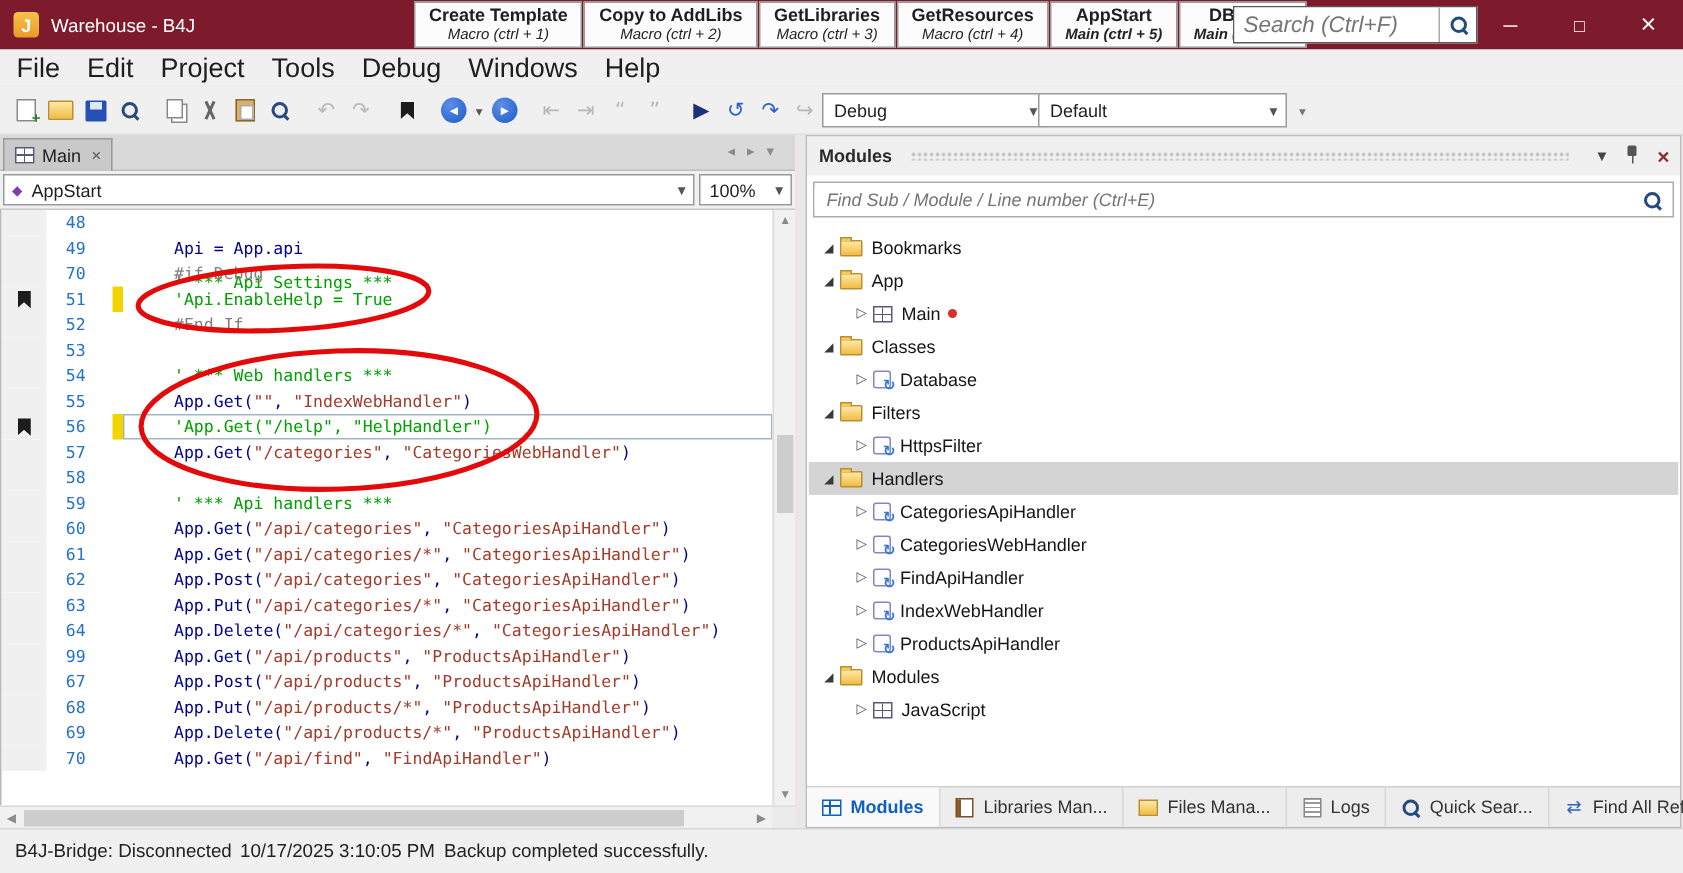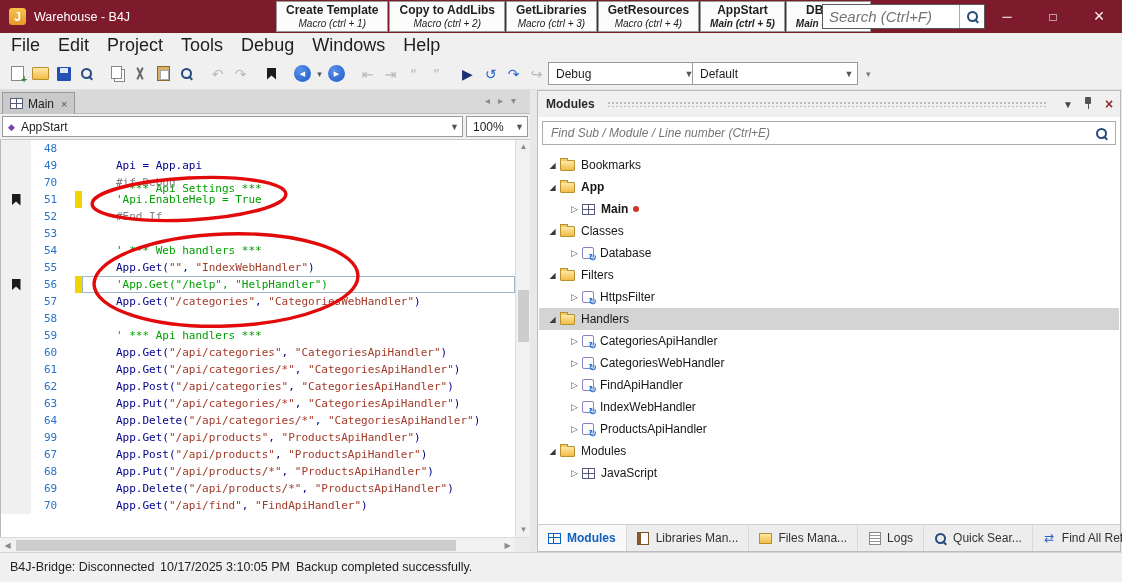--- a/index.html
+++ b/index.html
@@ -113,21 +113,21 @@
   .pin::after { content:""; position:absolute; top:8px; left:5.5px; width:1px; height:5px; background:#555; }
   .panel-search { position:absolute; top:30px; left:4px; right:4px; height:24px; background:#fff; border:1px solid #ababab; display:flex; align-items:center; }
   .panel-search input { flex:1; border:none; outline:none; font-family:"Liberation Sans",sans-serif; font-size:12px; font-style:italic; color:#777; padding:0 8px; min-width:0; }
   .panel-search .mag { margin-right:7px; }
   .tree { position:absolute; top:58px; left:1px; right:1px; bottom:28px; padding-top:5px; overflow:hidden; }
   .tree-row { display:flex; align-items:center; height:22px; }
   .tree-row.sel { background:#d4d4d4; }
   .expander { width:15px; flex:none; font-size:9px; color:#555; text-align:center; font-family:"DejaVu Sans",sans-serif; }
   .expander.open { font-size:8px; color:#3a3a3a; }
   .tree-label { margin-left:6px; font-size:12px; color:#161616; white-space:nowrap; }
-  .tree-label.b { font-weight:bold; }
+  .tree-label.b { font-weight:normal; }
   .ficon { position:relative; width:15px; height:11px; background:linear-gradient(#ffe9a6,#f0bc45); border:1px solid #b8912e; border-radius:1px; flex:none; }
   .ficon::before { content:""; position:absolute; top:-3px; left:-1px; width:6px; height:2px; background:#f5cb60; border:1px solid #b8912e; border-bottom:none; }
   .bmflag { width:9px; height:12px; background:#1c1c1c; clip-path:polygon(0 0,100% 0,100% 100%,50% 66%,0 100%); flex:none; }
   .modicon { width:13px; height:11px; border:1px solid #55597a; background-color:#fff; background-image:linear-gradient(90deg,transparent 5px,#55597a 5px,#55597a 6px,transparent 6px),linear-gradient(transparent 4px,#55597a 4px,#55597a 5px,transparent 5px); flex:none; }
   .clsicon { position:relative; width:12px; height:12px; border:1px solid #8585c5; background:#fdfdff; border-radius:2px; flex:none; }
   .clsicon::after { content:"↻"; position:absolute; right:-4px; bottom:-5px; font-size:10px; color:#2f7ad0; font-weight:bold; font-family:"DejaVu Sans",sans-serif; }
   .red-dot { width:6px; height:6px; border-radius:50%; background:#d23324; margin-left:5px; flex:none; }
 
   .panel-tabs { position:absolute; left:0; right:0; bottom:0; height:27px; background:#ededed; border-top:1px solid #cfcfcf; display:flex; }
   .ptab { display:flex; align-items:center; gap:6px; padding:0 10px; border-right:1px solid #d8d8d8; font-size:12px; color:#333; white-space:nowrap; }

